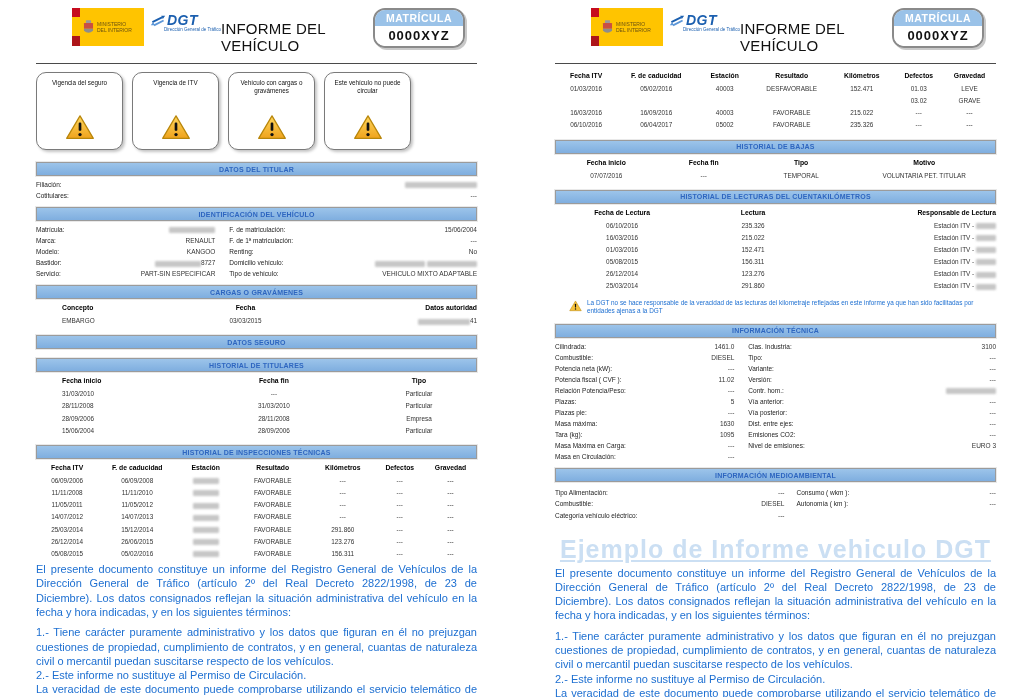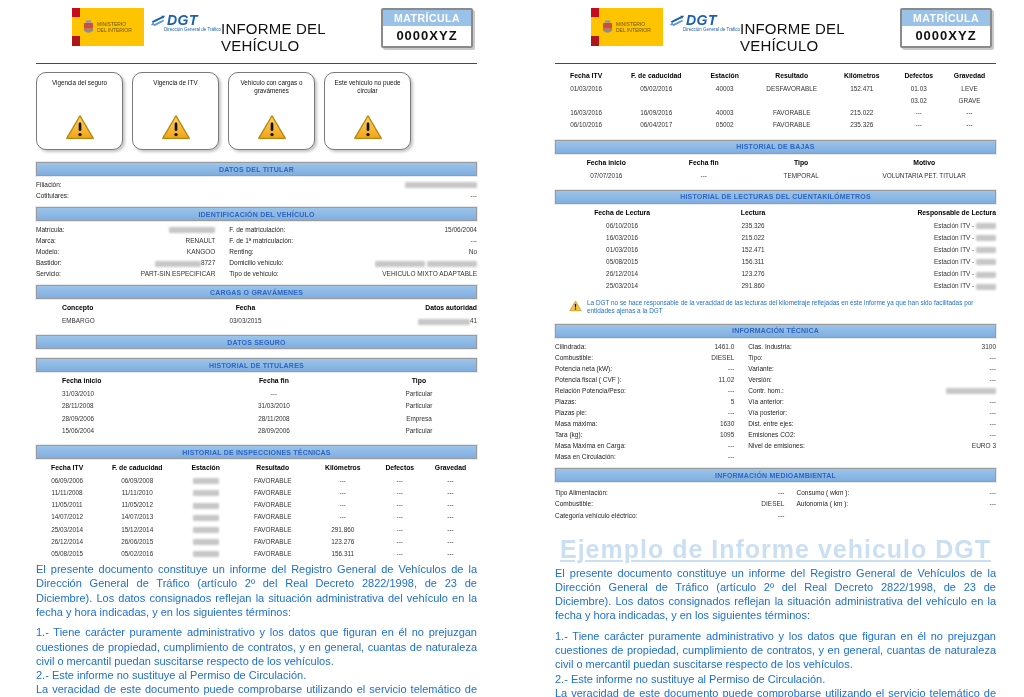--- a/index.html
+++ b/index.html
@@ -13,21 +13,21 @@
   .minlogo { display:flex; height:38px; }
   .flagstrip { width:8px; height:38px; background:linear-gradient(180deg,#C60B1E 0 25%,#FFC400 25% 75%,#AD1519 75% 100%); }
   .minbody { width:64px; height:38px; background:#FFC400; display:flex; align-items:center; padding:2px; }
   .mintxt { font-size:5px; color:#6b5310; line-height:1.2; margin-left:2px; }
   .dgtlogo { margin-left:6px; padding-top:4px; }
   .dgtrow { display:flex; align-items:center; }
   .dgttxt { color:#1B5FAF; font-weight:bold; font-style:italic; font-size:14px; letter-spacing:0.5px; }
   .dgt-sym { width:16px; height:13px; margin-right:1px; }
   .dgtsub { font-size:4.5px; color:#1B5FAF; margin-left:14px; line-height:1.1; }
   .title { flex:1; text-align:left; font-weight:normal; font-size:15px; color:#111; padding-top:12px; letter-spacing:0.2px; }
-  .plate { width:92px; border:2px solid #8a8a8a; border-radius:2px; overflow:hidden; box-shadow:2px 2px 0 #c9c9c9; margin-right:4px; }
+  .plate { width:92px; border:2px solid #8a8a8a; border-radius:12px; overflow:hidden; box-shadow:2px 2px 0 #c9c9c9; margin-right:12px; }
   .plate-top { background:#9AC2E8; color:#fff; font-weight:bold; text-align:center; font-size:10.5px; padding:2px 0; letter-spacing:0.5px; }
   .plate-num { background:#fff; color:#111; font-weight:bold; text-align:center; font-size:13px; padding:2px 0 3px; letter-spacing:1px; }
   .hsep { border-top:1.5px solid #4a4a4a; margin:9px 0 6px; }
 
   
   .alerts { display:flex; gap:9px; margin:2px 0 6px; }
   .alert { width:87px; height:78px; border:1px solid #7a7a7a; border-radius:10px; box-shadow:2px 2px 3px #c4c4c4; padding:6px 4px 8px; display:flex; flex-direction:column; align-items:center; background:#fff; }
   .alert .t { font-size:6.3px; color:#111; text-align:center; line-height:1.25; min-height:16px; }
   .warn-svg { width:30px; height:27px; margin-top:auto; }
   .warn-sm { width:13px; height:12px; flex:none; margin-top:1px; }

